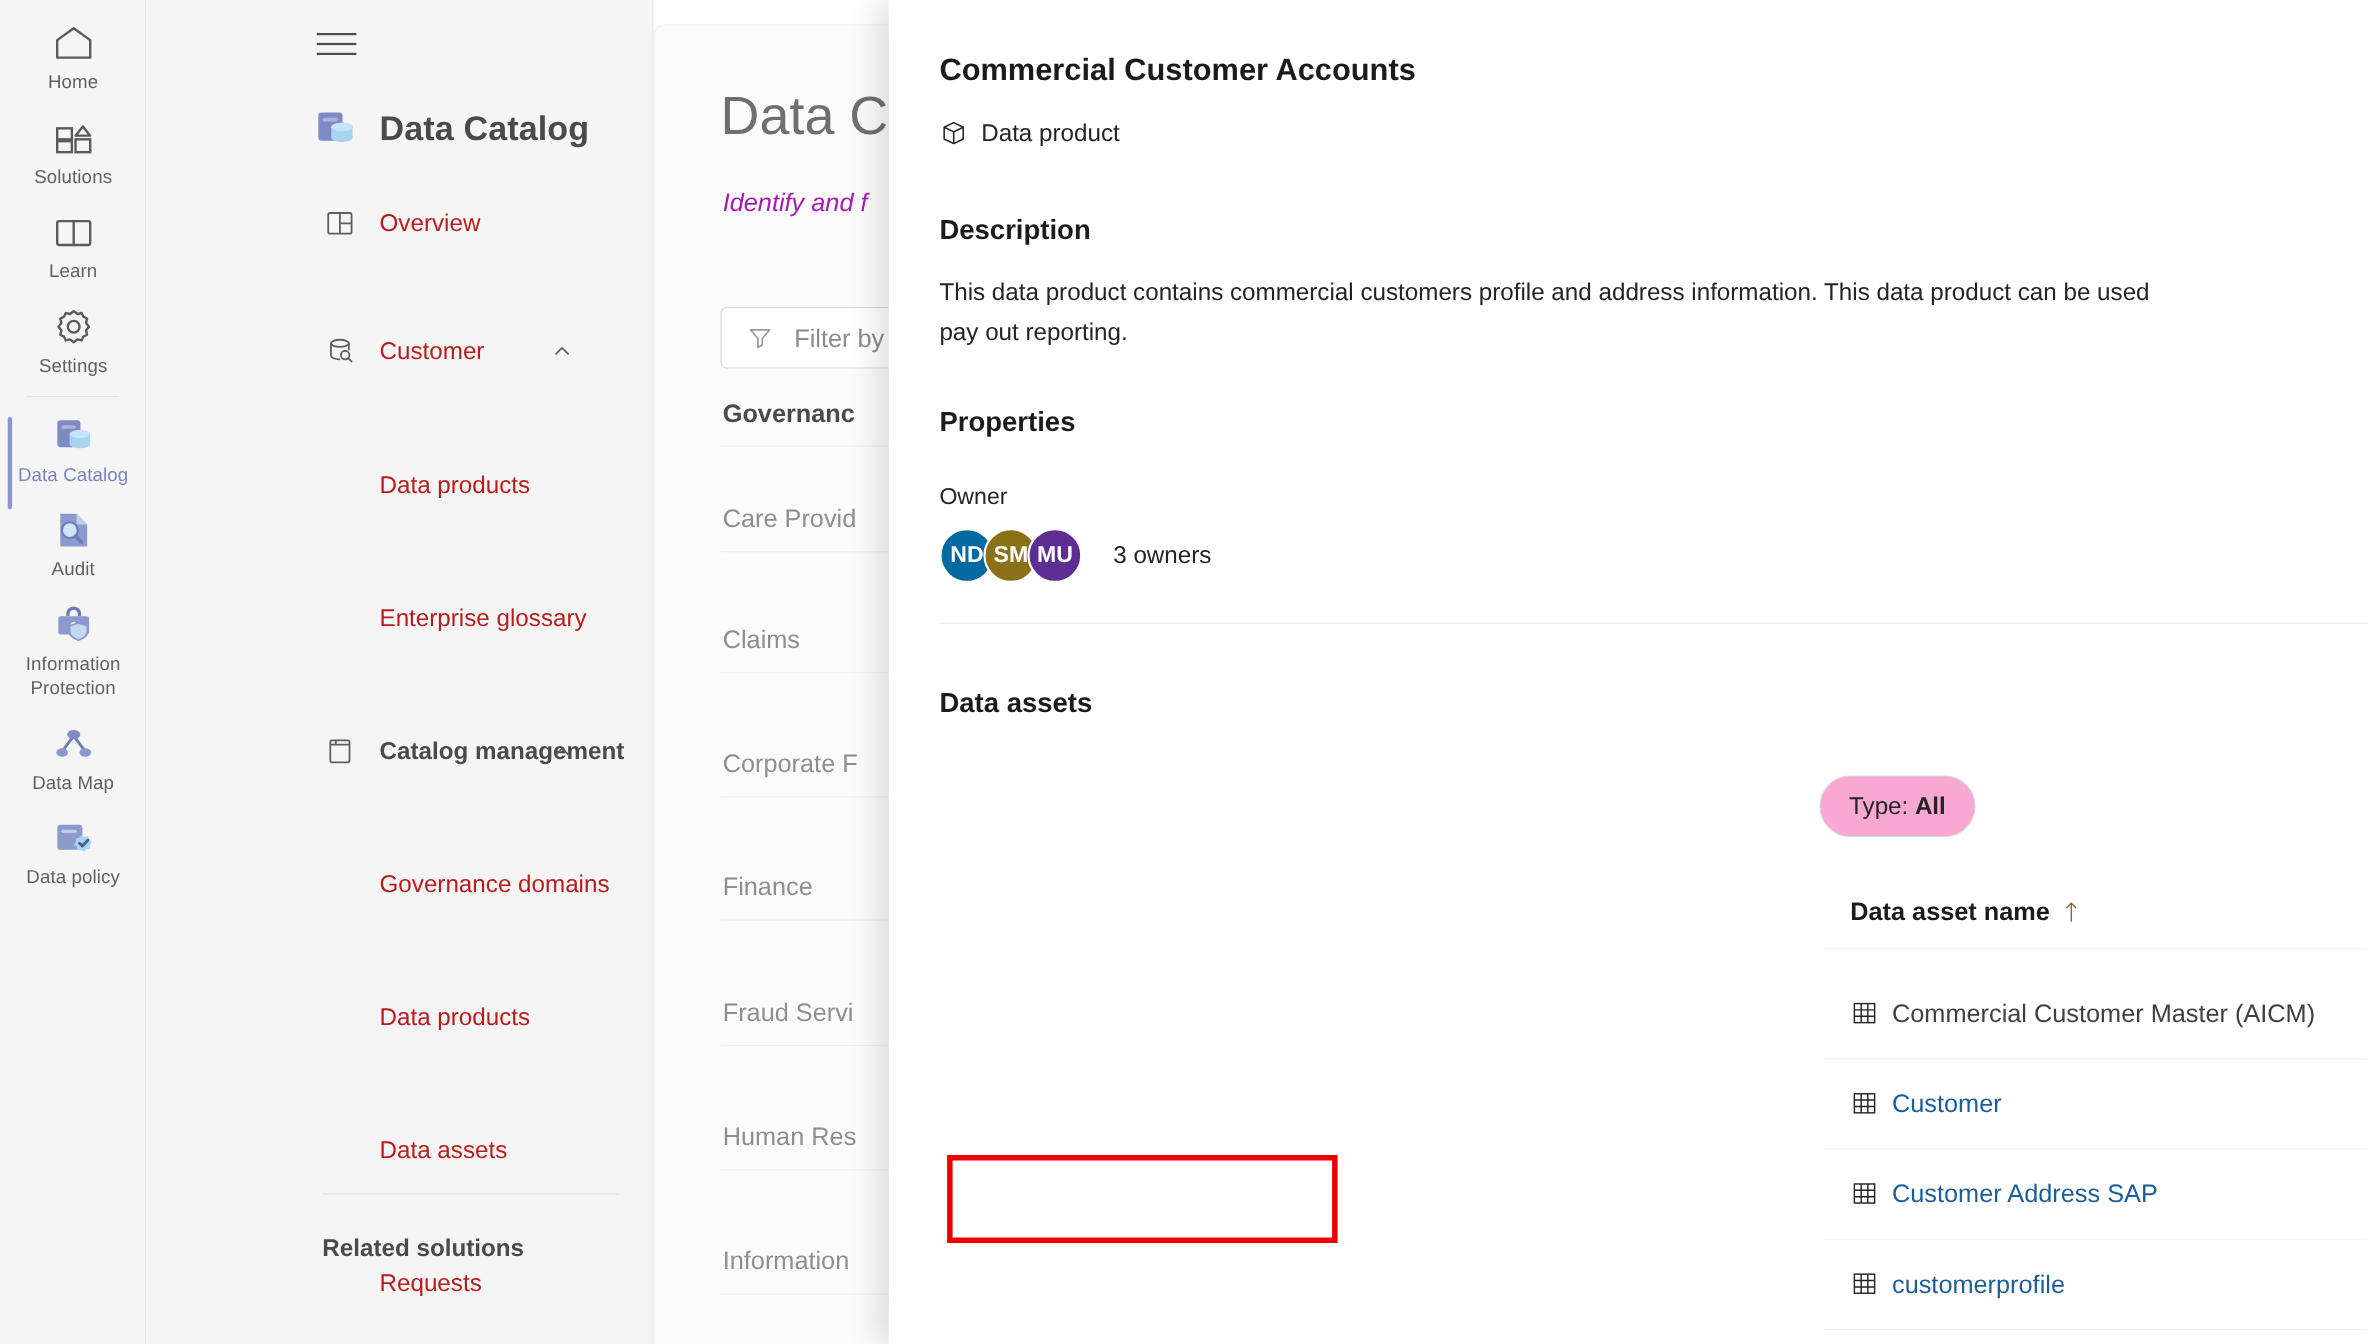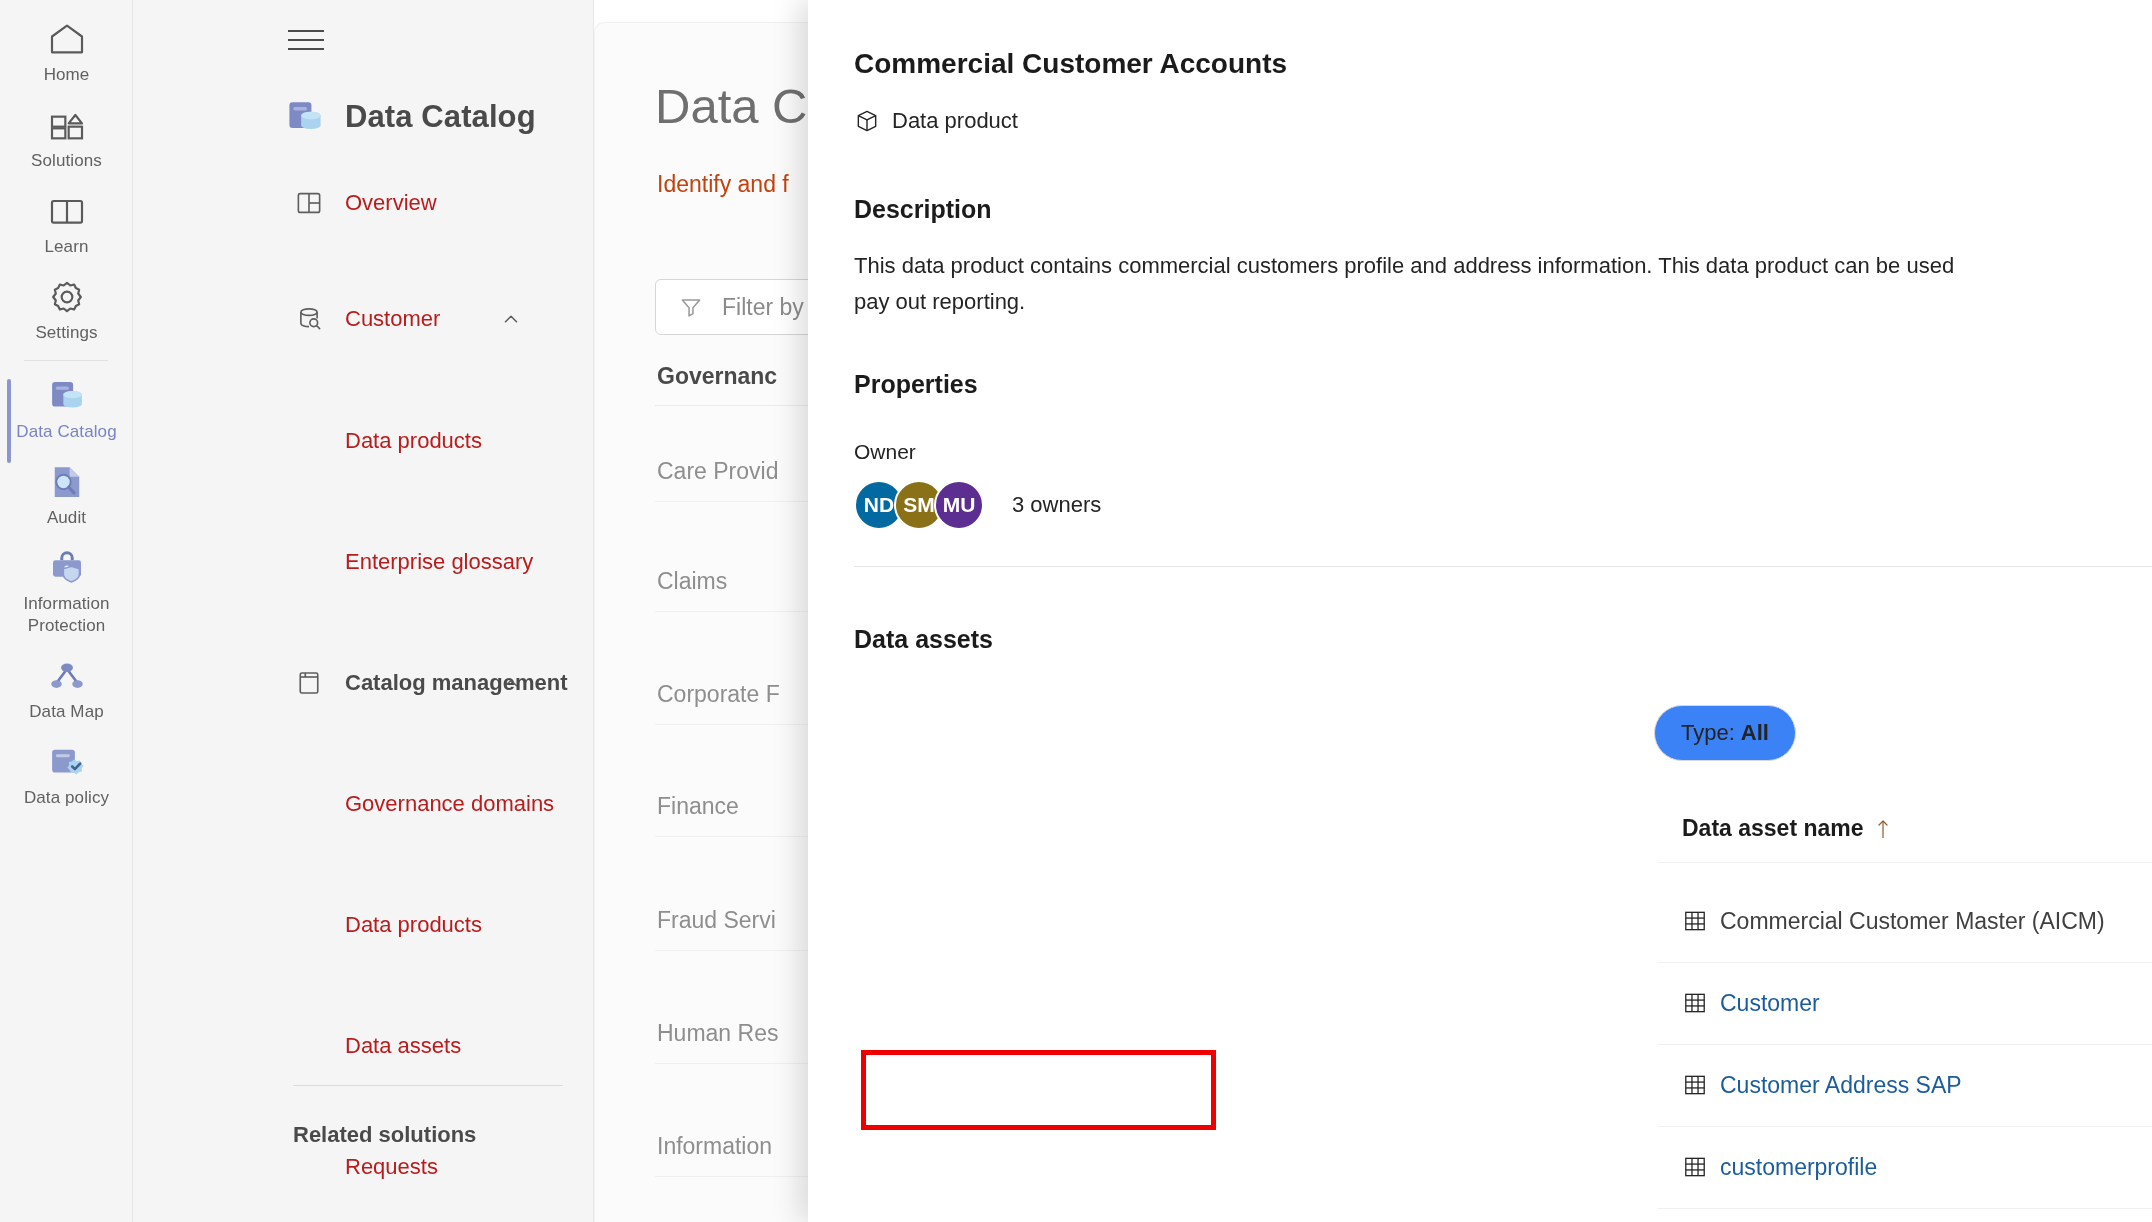--- a/index.html
+++ b/index.html
@@ -100,21 +100,21 @@
   .bgpage {
     position: absolute; left: 594px; top: 22px;
     width: 1000px; height: 1200px;
     background: #fbfbfb;
     border-radius: 10px 0 0 0;
     border-top: 1px solid #f0f0f0;
     border-left: 1px solid #f0f0f0;
     overflow: hidden;
   }
   .bg-h1 { position: absolute; left: 60px; top: 55px; font-size: 49px; color: #6f6f6f; white-space: nowrap;}
-  .bg-sub { position: absolute; left: 62px; top: 148px; font-size: 23px; color: #c2410c; white-space: nowrap;}
+  .bg-sub { position: absolute; left: 62px; top: 148px; font-size: 23px; color: #a21caf; white-space: nowrap; font-style: italic;}
   .bg-filter {
     position: absolute; left: 60px; top: 256px;
     width: 430px; height: 56px;
     border: 1px solid #d6d6d6; border-radius: 6px;
     background: #fff;
     display: flex; align-items: center; padding-left: 22px; gap: 18px;
   }
   .bg-filter-txt { font-size: 23px; color: #8b8b8b; }
   .bg-col { position: absolute; left: 62px; top: 340px; font-size: 23px; font-weight: bold; color: #4a4a4a; white-space: nowrap;}
   .bg-rule { position: absolute; left: 60px; top: 382px; width: 900px; height: 1px; background: #eaeaea;}
@@ -161,21 +161,21 @@
     color: #fff; font-size: 21px; font-weight: bold;
     border: 2px solid #ffffff;
   }
   .avatar + .avatar { margin-left: -10px; }
   .owner-count { margin-left: 28px; font-size: 22px; color: #242424; }
 
   .type-chip {
     position: absolute; left: 846px; top: 705px;
     height: 56px; padding: 0 26px;
     border: 1px solid #d8d8d8; border-radius: 28px;
-    background: #3b82f6;
+    background: #f9a8d4;
     display: flex; align-items: center; gap: 6px;
     font-size: 22px; color: #242424; cursor: pointer;
   }
   .type-chip b { font-weight: bold; }
 
   .tbl-head {
     position: absolute; left: 874px; top: 815px;
     width: 1250px; display: flex; align-items: center;
   }
   .th { font-size: 23px; font-weight: bold; color: #1b1b1b; display:flex; align-items:center; gap:10px;}

